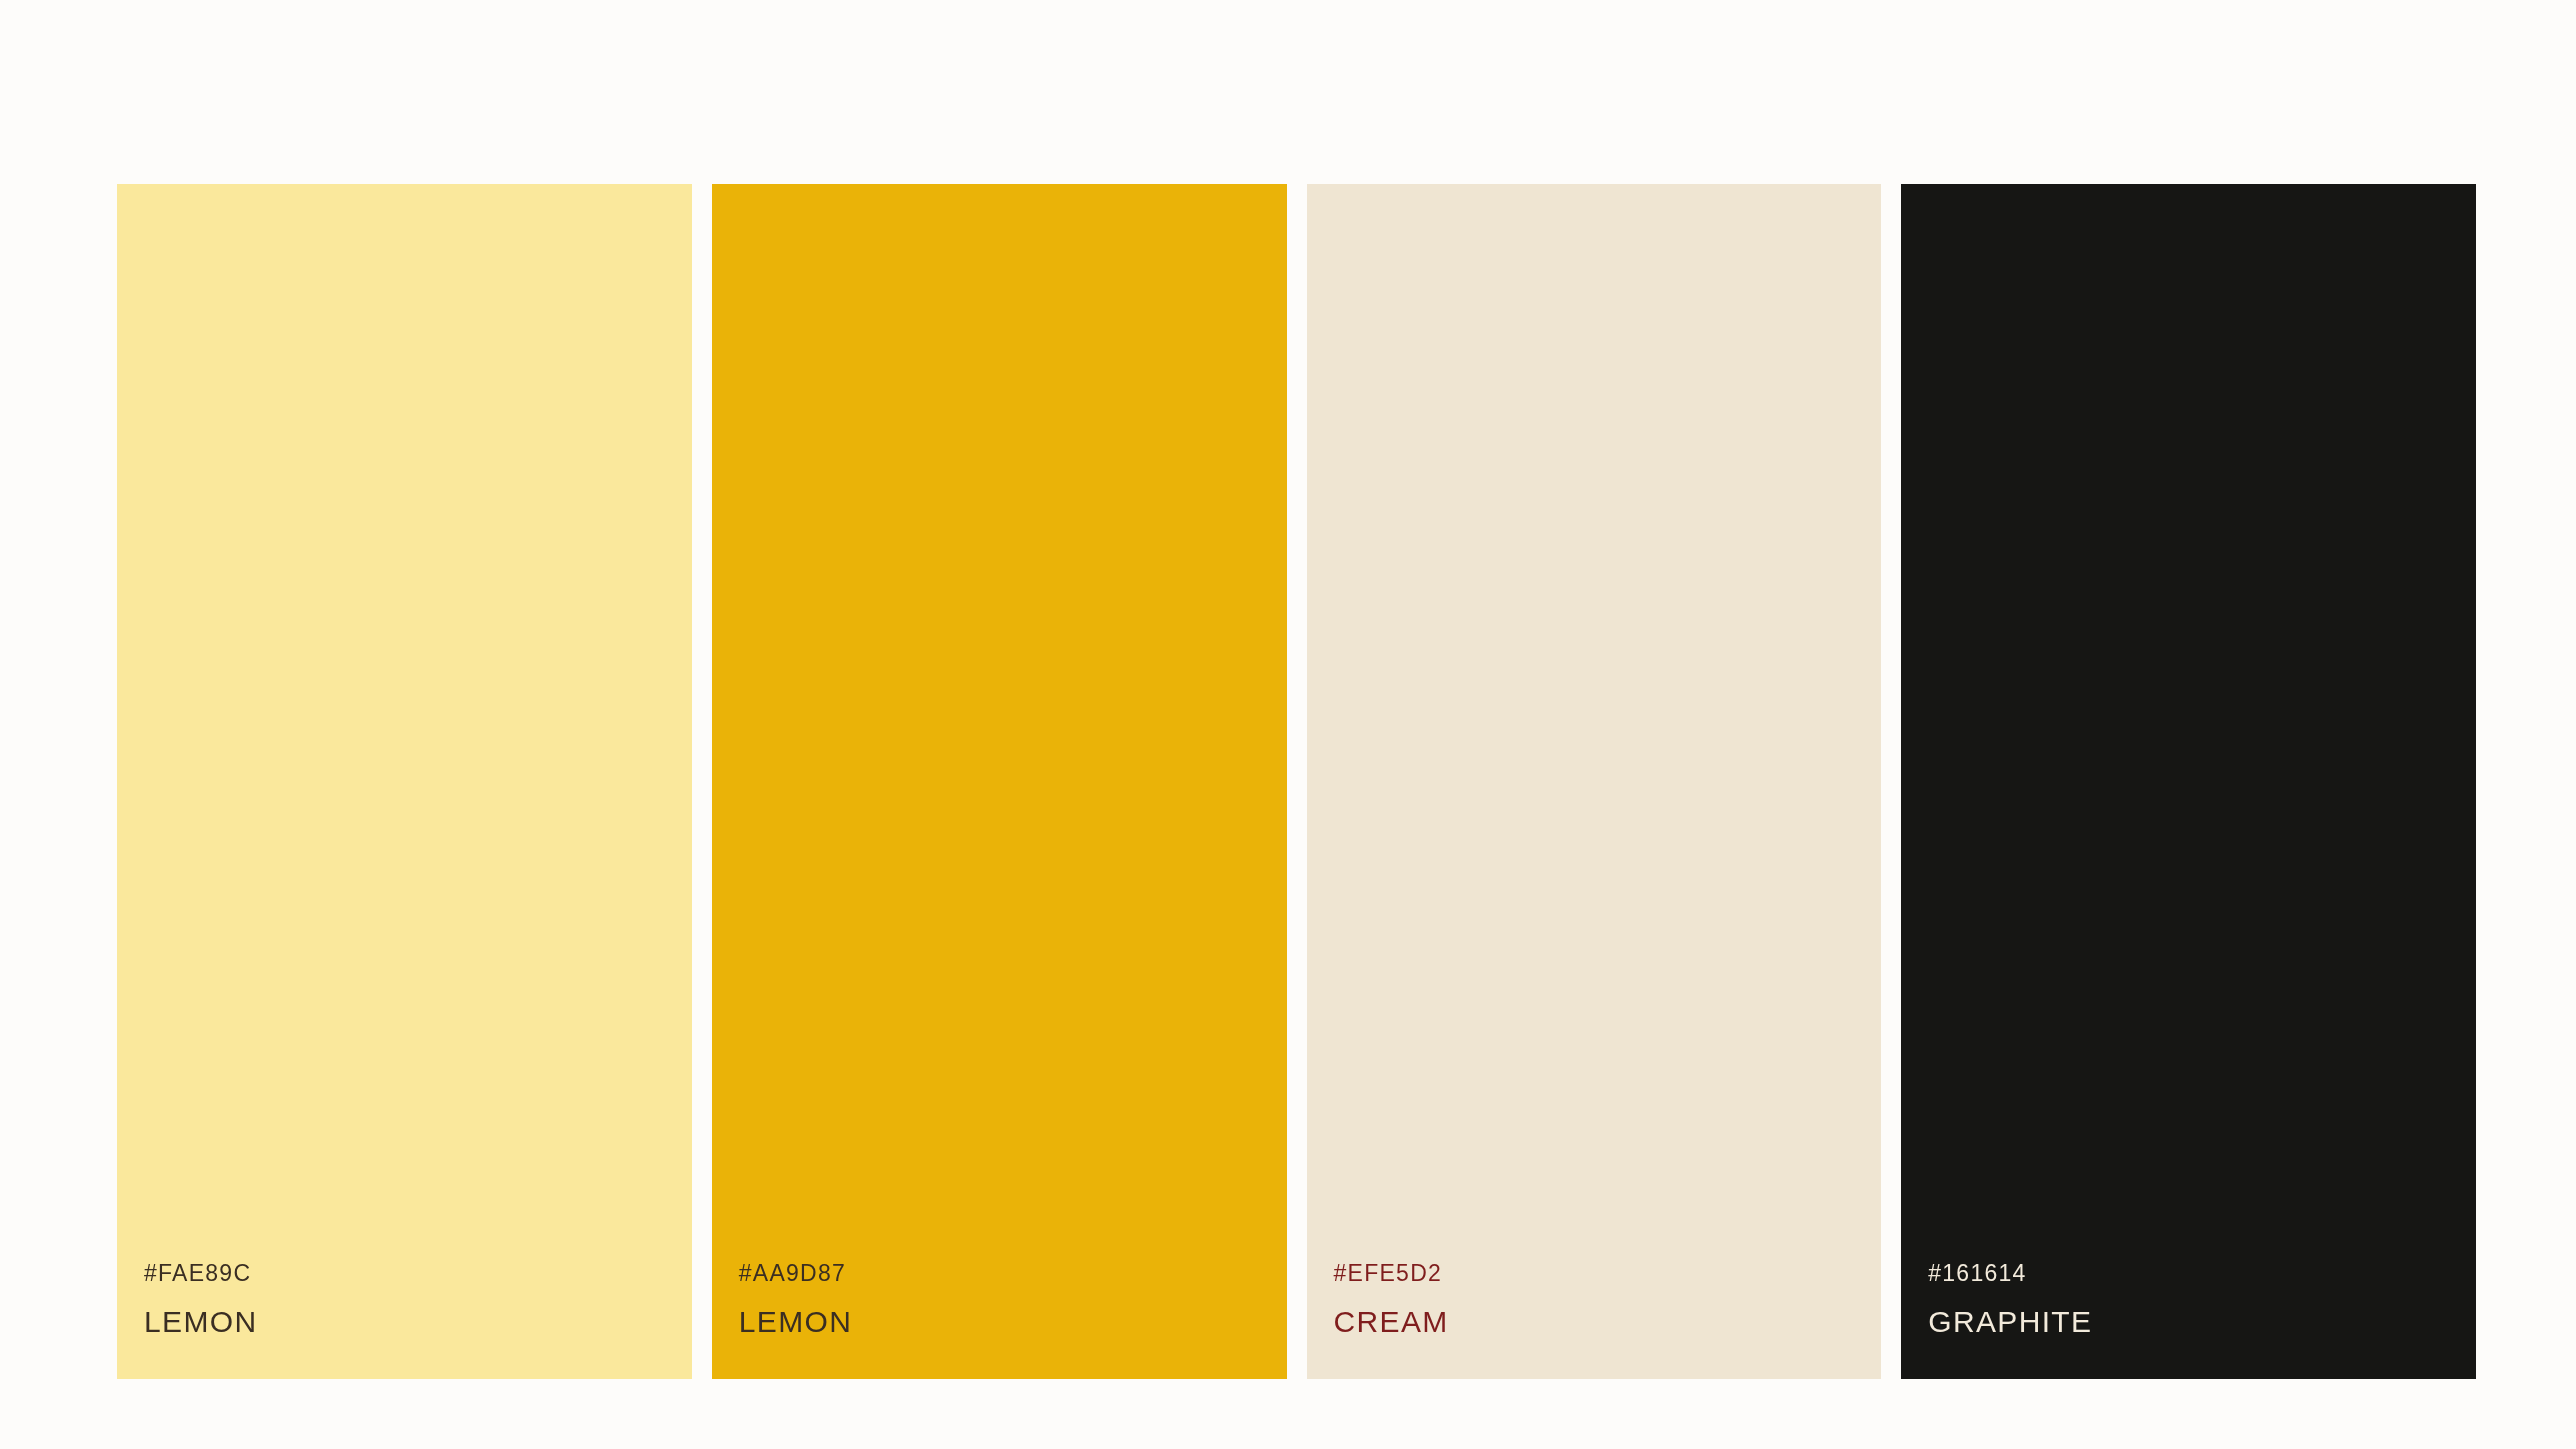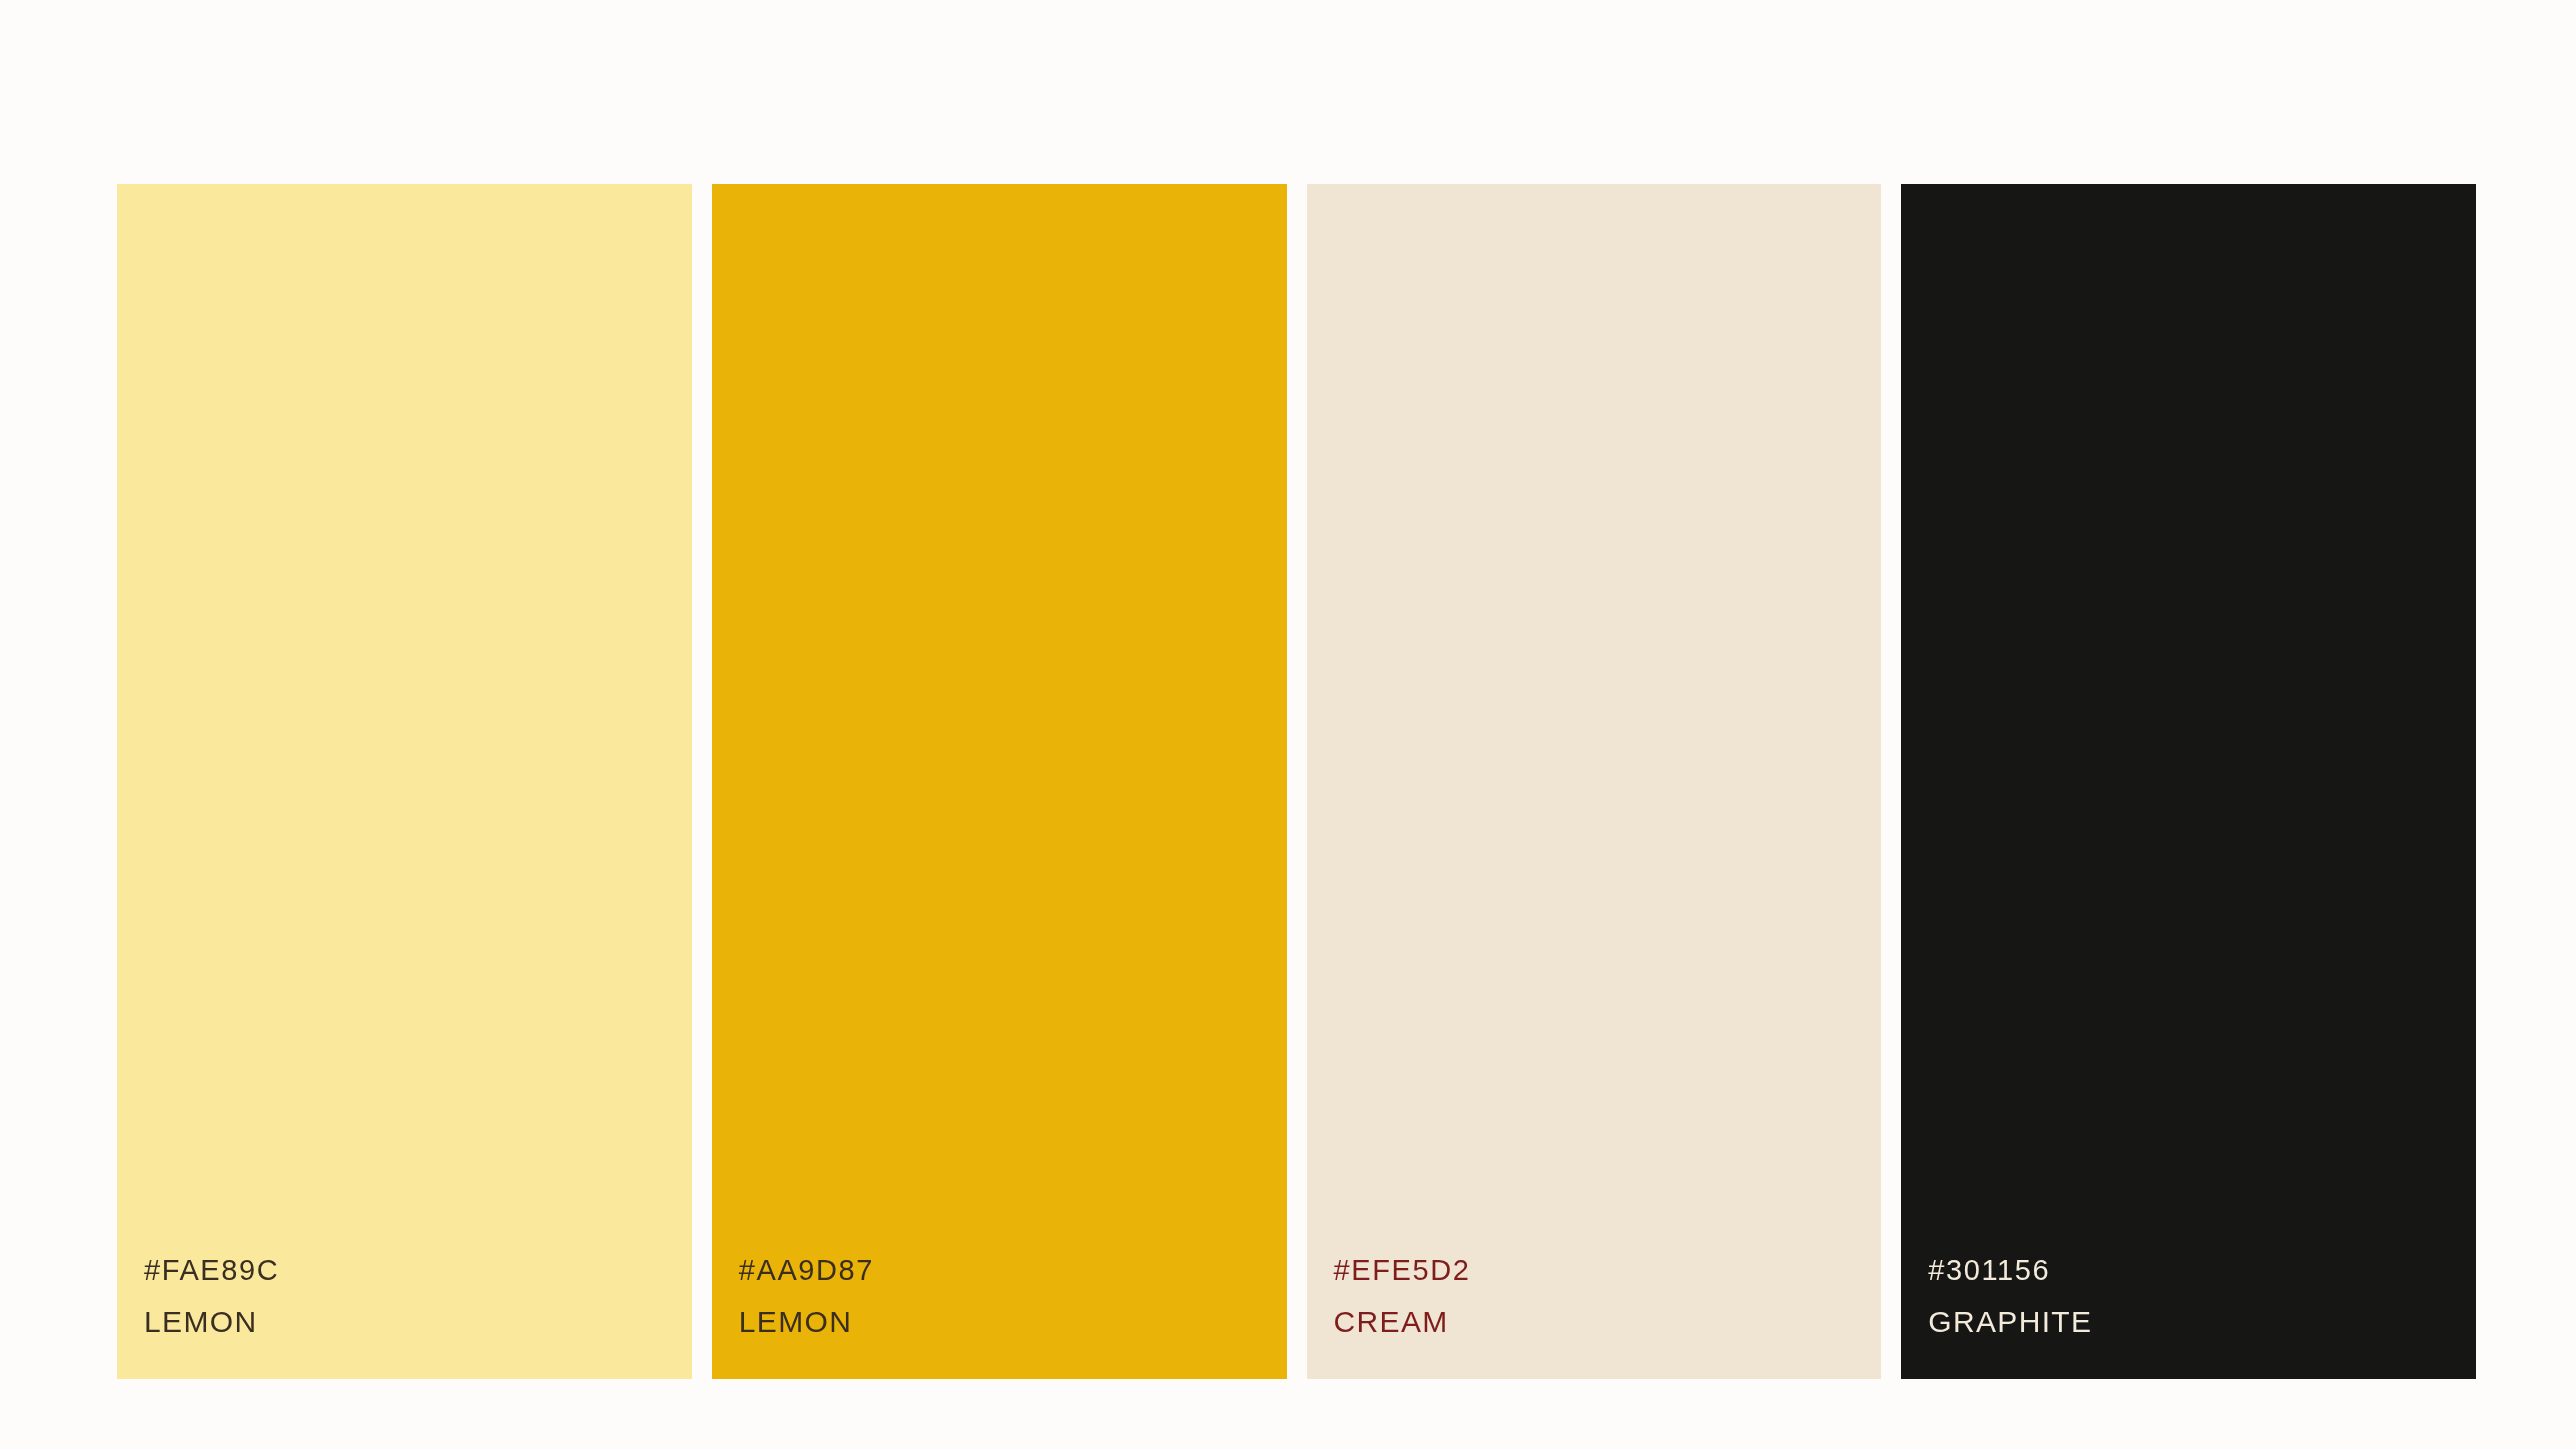--- a/index.html
+++ b/index.html
@@ -31,21 +31,21 @@
     position: relative;
     flex: 1 1 0;
     height: 100%;
     display: flex;
     flex-direction: column;
     justify-content: flex-end;
     padding: 0 0 42px 27px;
   }
 
   .swatch-hex {
-    font-size: 29px;
+    font-size: 23px;
     font-weight: 300;
     letter-spacing: 0.055em;
     line-height: 1;
     margin-bottom: 22.5px;
     white-space: nowrap;
   }
 
   .swatch-name {
     font-size: 30px;
     font-weight: 400;
@@ -69,18 +69,18 @@
     <span class="swatch-name">LEMON</span>
   </div>
 
 
   <div class="swatch" style="background: rgb(239, 229, 210); color: #7f1d1d;">
     <span class="swatch-hex">#EFE5D2</span>
     <span class="swatch-name">CREAM</span>
   </div>
 
   <div class="swatch" style="background: rgb(22, 22, 20); color: rgb(242, 234, 219);">
-    <span class="swatch-hex">#301156</span>
+    <span class="swatch-hex">#161614</span>
     <span class="swatch-name">GRAPHITE</span>
   </div>
 
 </div>
 
 
 </body></html>

